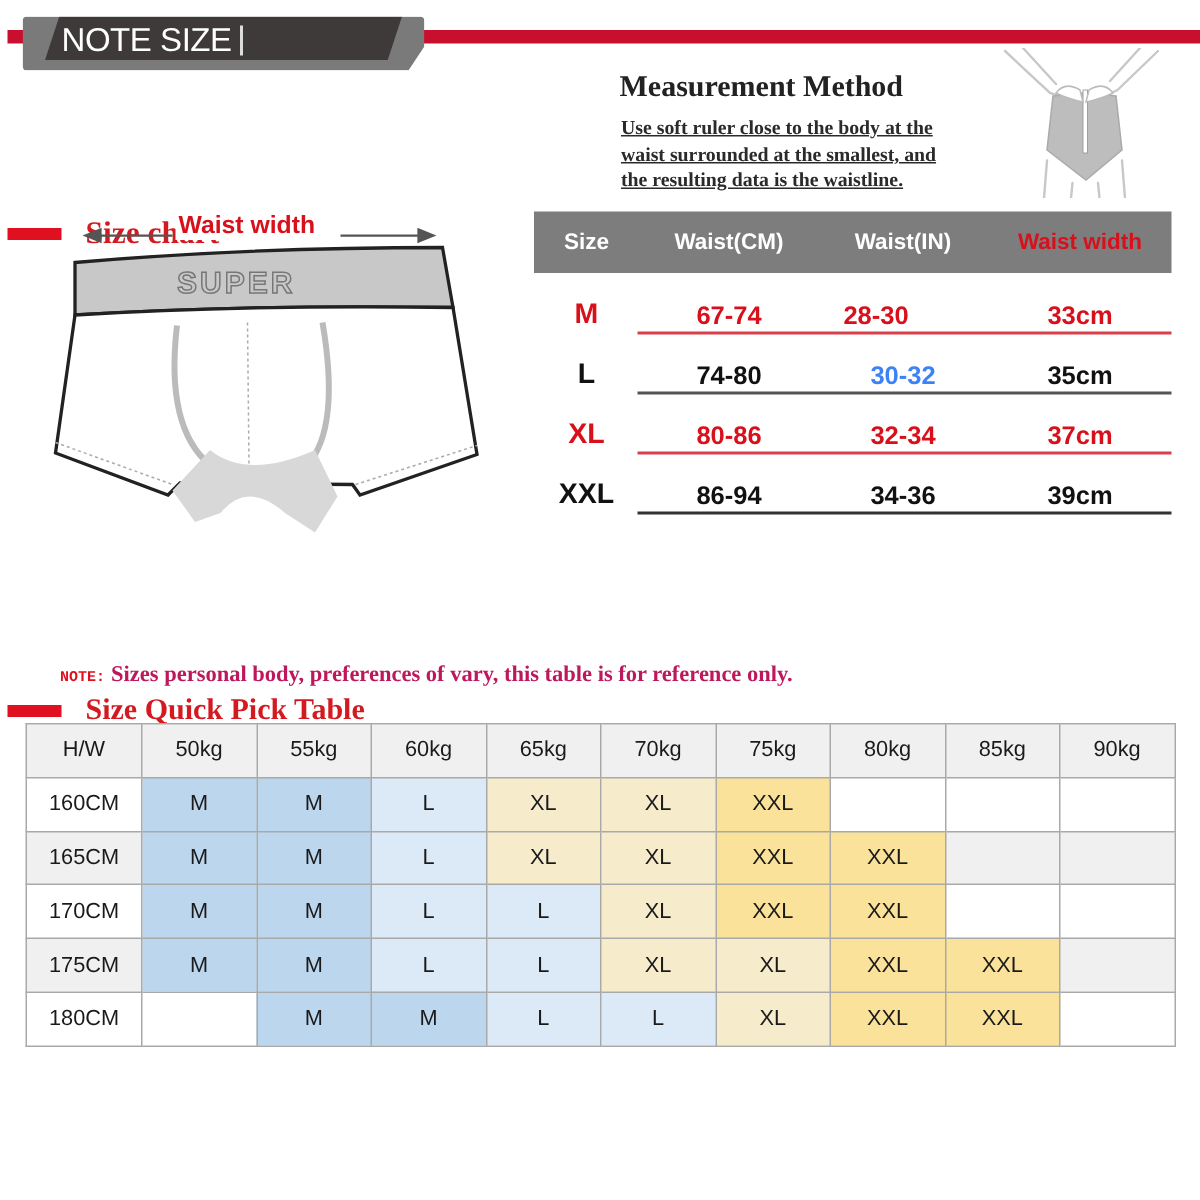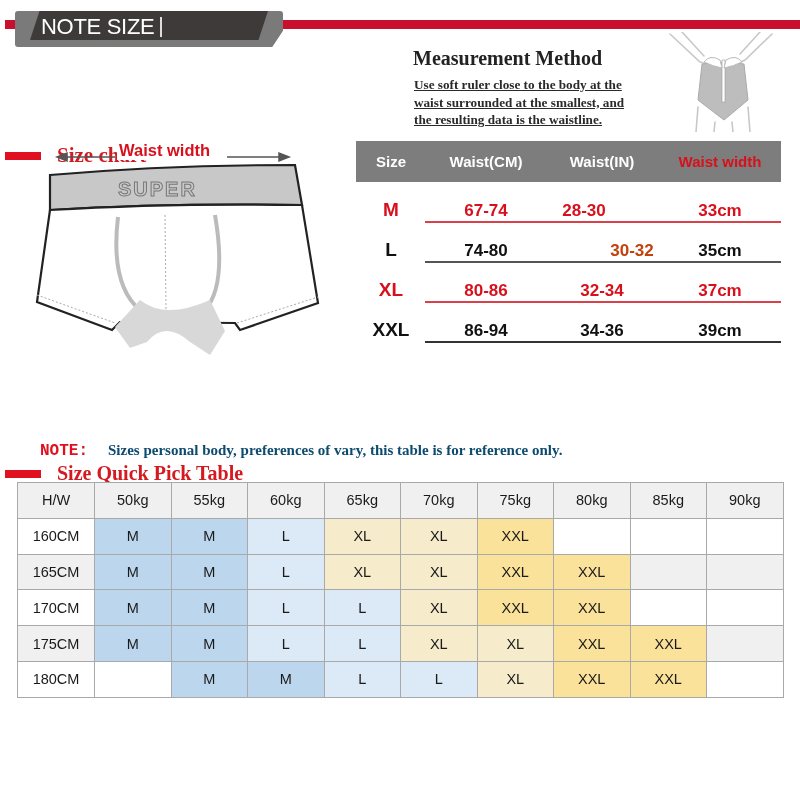--- a/index.html
+++ b/index.html
@@ -29,22 +29,22 @@
   
   .st-header { position: absolute; left: 356px; top: 141px; width: 425px; height: 41px; background: #7d7d7d; }
   .st-h { position: absolute; top: 153px; font-weight: bold; font-size: 15px; color: #fff; text-align: center; white-space: nowrap; }
   .st-h.red { color: #d8101c; }
   .st-cell { position: absolute; font-weight: bold; font-size: 17px; text-align: center; white-space: nowrap; }
   .st-cell.size { font-size: 19px; }
   .st-line { position: absolute; left: 425px; width: 356px; height: 2px; }
 
   
   .note { position: absolute; left: 40px; top: 441px; white-space: nowrap; }
-  .note-label { font-family: "Liberation Mono", monospace; font-weight: bold; font-size: 16px; color: #e01020; }
-  .note-text { font-family: "Liberation Serif", serif; font-weight: bold; font-size: 15px; color: #0c4a6e; margin-left: 20px; }
+  .note-label { font-family: "Liberation Mono", monospace; font-weight: bold; font-size: 10px; color: #e01020; }
+  .note-text { font-family: "Liberation Serif", serif; font-weight: bold; font-size: 15px; color: #be185d; margin-left: 4px; }
 
   
   .qp { position: absolute; left: 17px; top: 482px; border-collapse: collapse; }
   .qp td { border: 1.5px solid #a9a9a9; height: 35.8px; font-size: 14.5px; text-align: center; color: #1a1a1a; padding: 0; }
   .qp td.rowh { width: 77px; }
   .qp td.c { width: 76.5px; }
 </style>
 </head>
 <body>
 
@@ -112,21 +112,21 @@
 <div class="st-h red" style="left:660px; width:120px;">Waist width</div>
 
 <div class="st-cell size" style="left:356px; top:199px; width:70px; color:#d8101c;">M</div>
 <div class="st-cell" style="left:426px; top:201px; width:120px; color:#d8101c;">67-74</div>
 <div class="st-cell" style="left:528px; top:201px; width:112px; color:#d8101c;">28-30</div>
 <div class="st-cell" style="left:660px; top:201px; width:120px; color:#d8101c;">33cm</div>
 <div class="st-line" style="top:221px; background:#d8404a;"></div>
 
 <div class="st-cell size" style="left:356px; top:239px; width:70px; color:#111;">L</div>
 <div class="st-cell" style="left:426px; top:241px; width:120px; color:#111;">74-80</div>
-<div class="st-cell" style="left:576px; top:241px; width:112px; color:#c2410c;">30-32</div>
+<div class="st-cell" style="left:546px; top:241px; width:112px; color:#3b82f6;">30-32</div>
 <div class="st-cell" style="left:660px; top:241px; width:120px; color:#111;">35cm</div>
 <div class="st-line" style="top:261px; background:#555;"></div>
 
 <div class="st-cell size" style="left:356px; top:279px; width:70px; color:#d8101c;">XL</div>
 <div class="st-cell" style="left:426px; top:281px; width:120px; color:#d8101c;">80-86</div>
 <div class="st-cell" style="left:546px; top:281px; width:112px; color:#d8101c;">32-34</div>
 <div class="st-cell" style="left:660px; top:281px; width:120px; color:#d8101c;">37cm</div>
 <div class="st-line" style="top:301px; background:#d8404a;"></div>
 
 <div class="st-cell size" style="left:356px; top:319px; width:70px; color:#111;">XXL</div>

